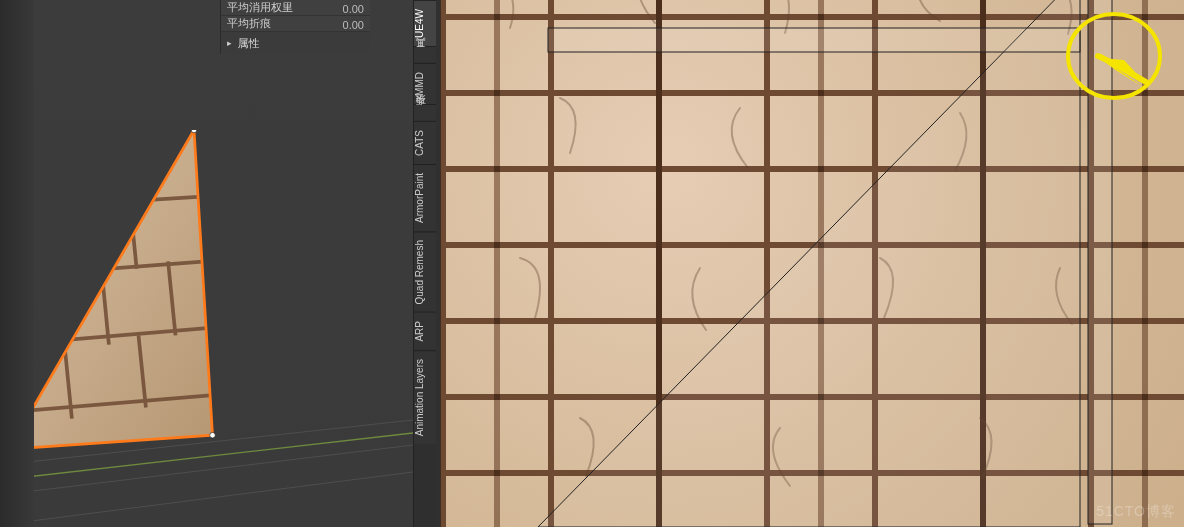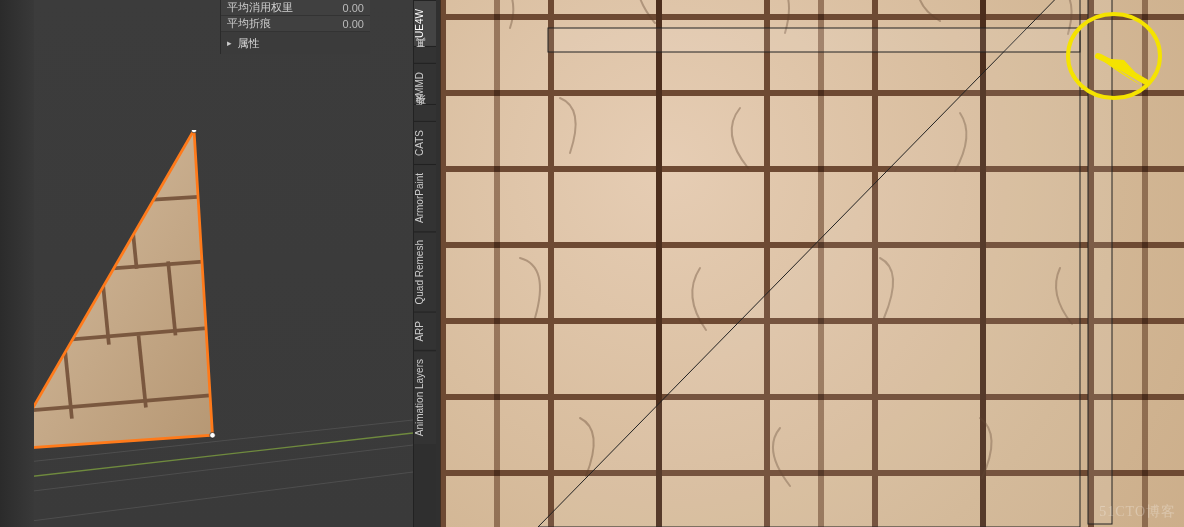--- a/index.html
+++ b/index.html
@@ -19,21 +19,21 @@
   .model-wrap {
     position:absolute; left:0; top:130px; width:240px; height:370px;
   }
 
   
   .prop-panel {
     position:absolute; top:0; left:220px; width:150px; background:#3b3b3b;
     font-size:11px; color:#d0d0d0; border-left:1px solid #2a2a2a;
   }
   .prop-row {
-    display:flex; align-items:center; height:16px; padding:0 6px;
+    display:flex; align-items:flex-end; height:16px; padding:0 6px;
     background:#404040; border-bottom:1px solid #333;
   }
   .prop-row .lbl { flex:1; }
   .prop-row .val { color:#bbb;padding-left:11px; }
   .prop-header {
     display:flex; align-items:center; gap:6px; height:22px; padding:0 6px;
     background:#3b3b3b; color:#ddd; font-size:11px; cursor:pointer;
   }
   .tri { font-size:9px; color:#ccc; }
 
@@ -88,21 +88,21 @@
   .uv-line { stroke:#222; stroke-width:1; fill:rgba(255,255,255,.06); }
   .uv-thin { stroke:#222; stroke-width:1; fill:rgba(255,255,255,.1); }
   .uv-border { stroke:#111; stroke-width:1; fill:none; }
 
   
   .anno { position:absolute; pointer-events:none; }
   .anno svg { overflow:visible; }
 
   .watermark {
     position:absolute; right:8px; bottom:6px; color:rgba(255,255,255,.28);
-    font-family: Liberation Serif, serif; font-size:14px; letter-spacing:1px;
+    font-family: Liberation Sans, sans-serif; font-size:14px; letter-spacing:1px;
     user-select:none;
   }
 
   .left-shade {
     position:absolute; left:0; top:0; width:34px; height:100%;
     background:linear-gradient(to right,#2b2b2b,#393939);
   }
 </style>
 </head>
 <body>

